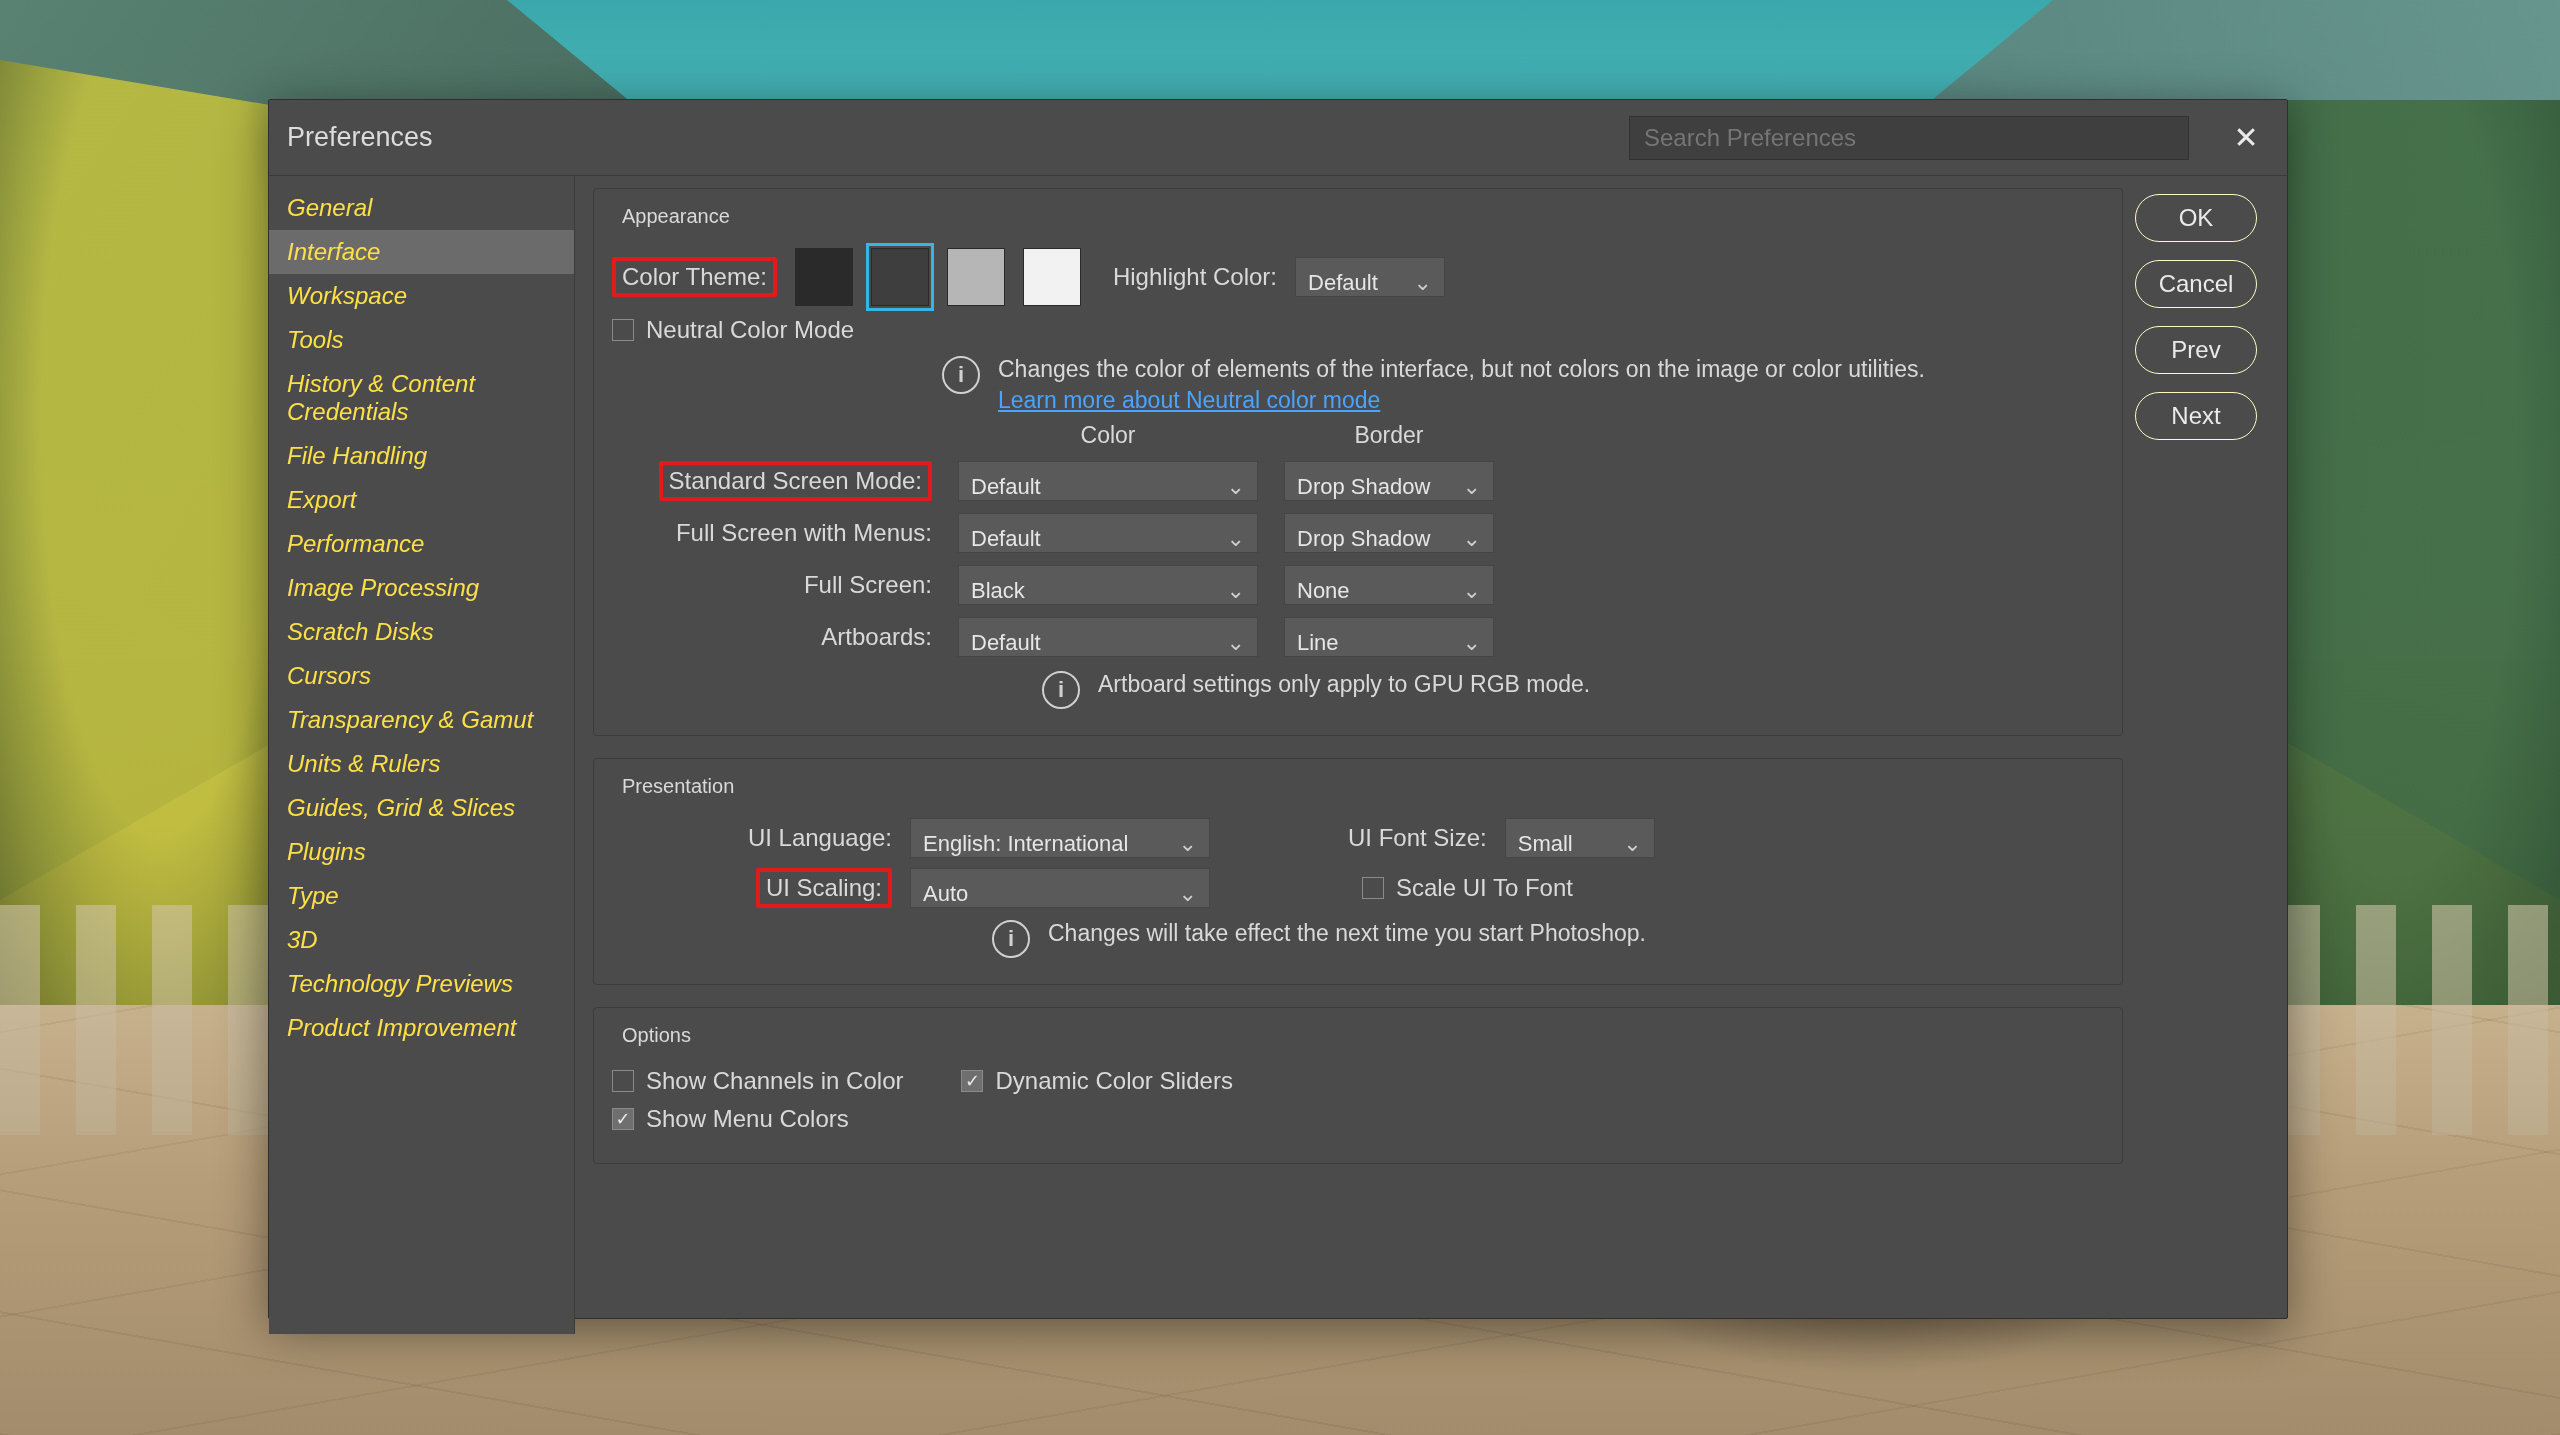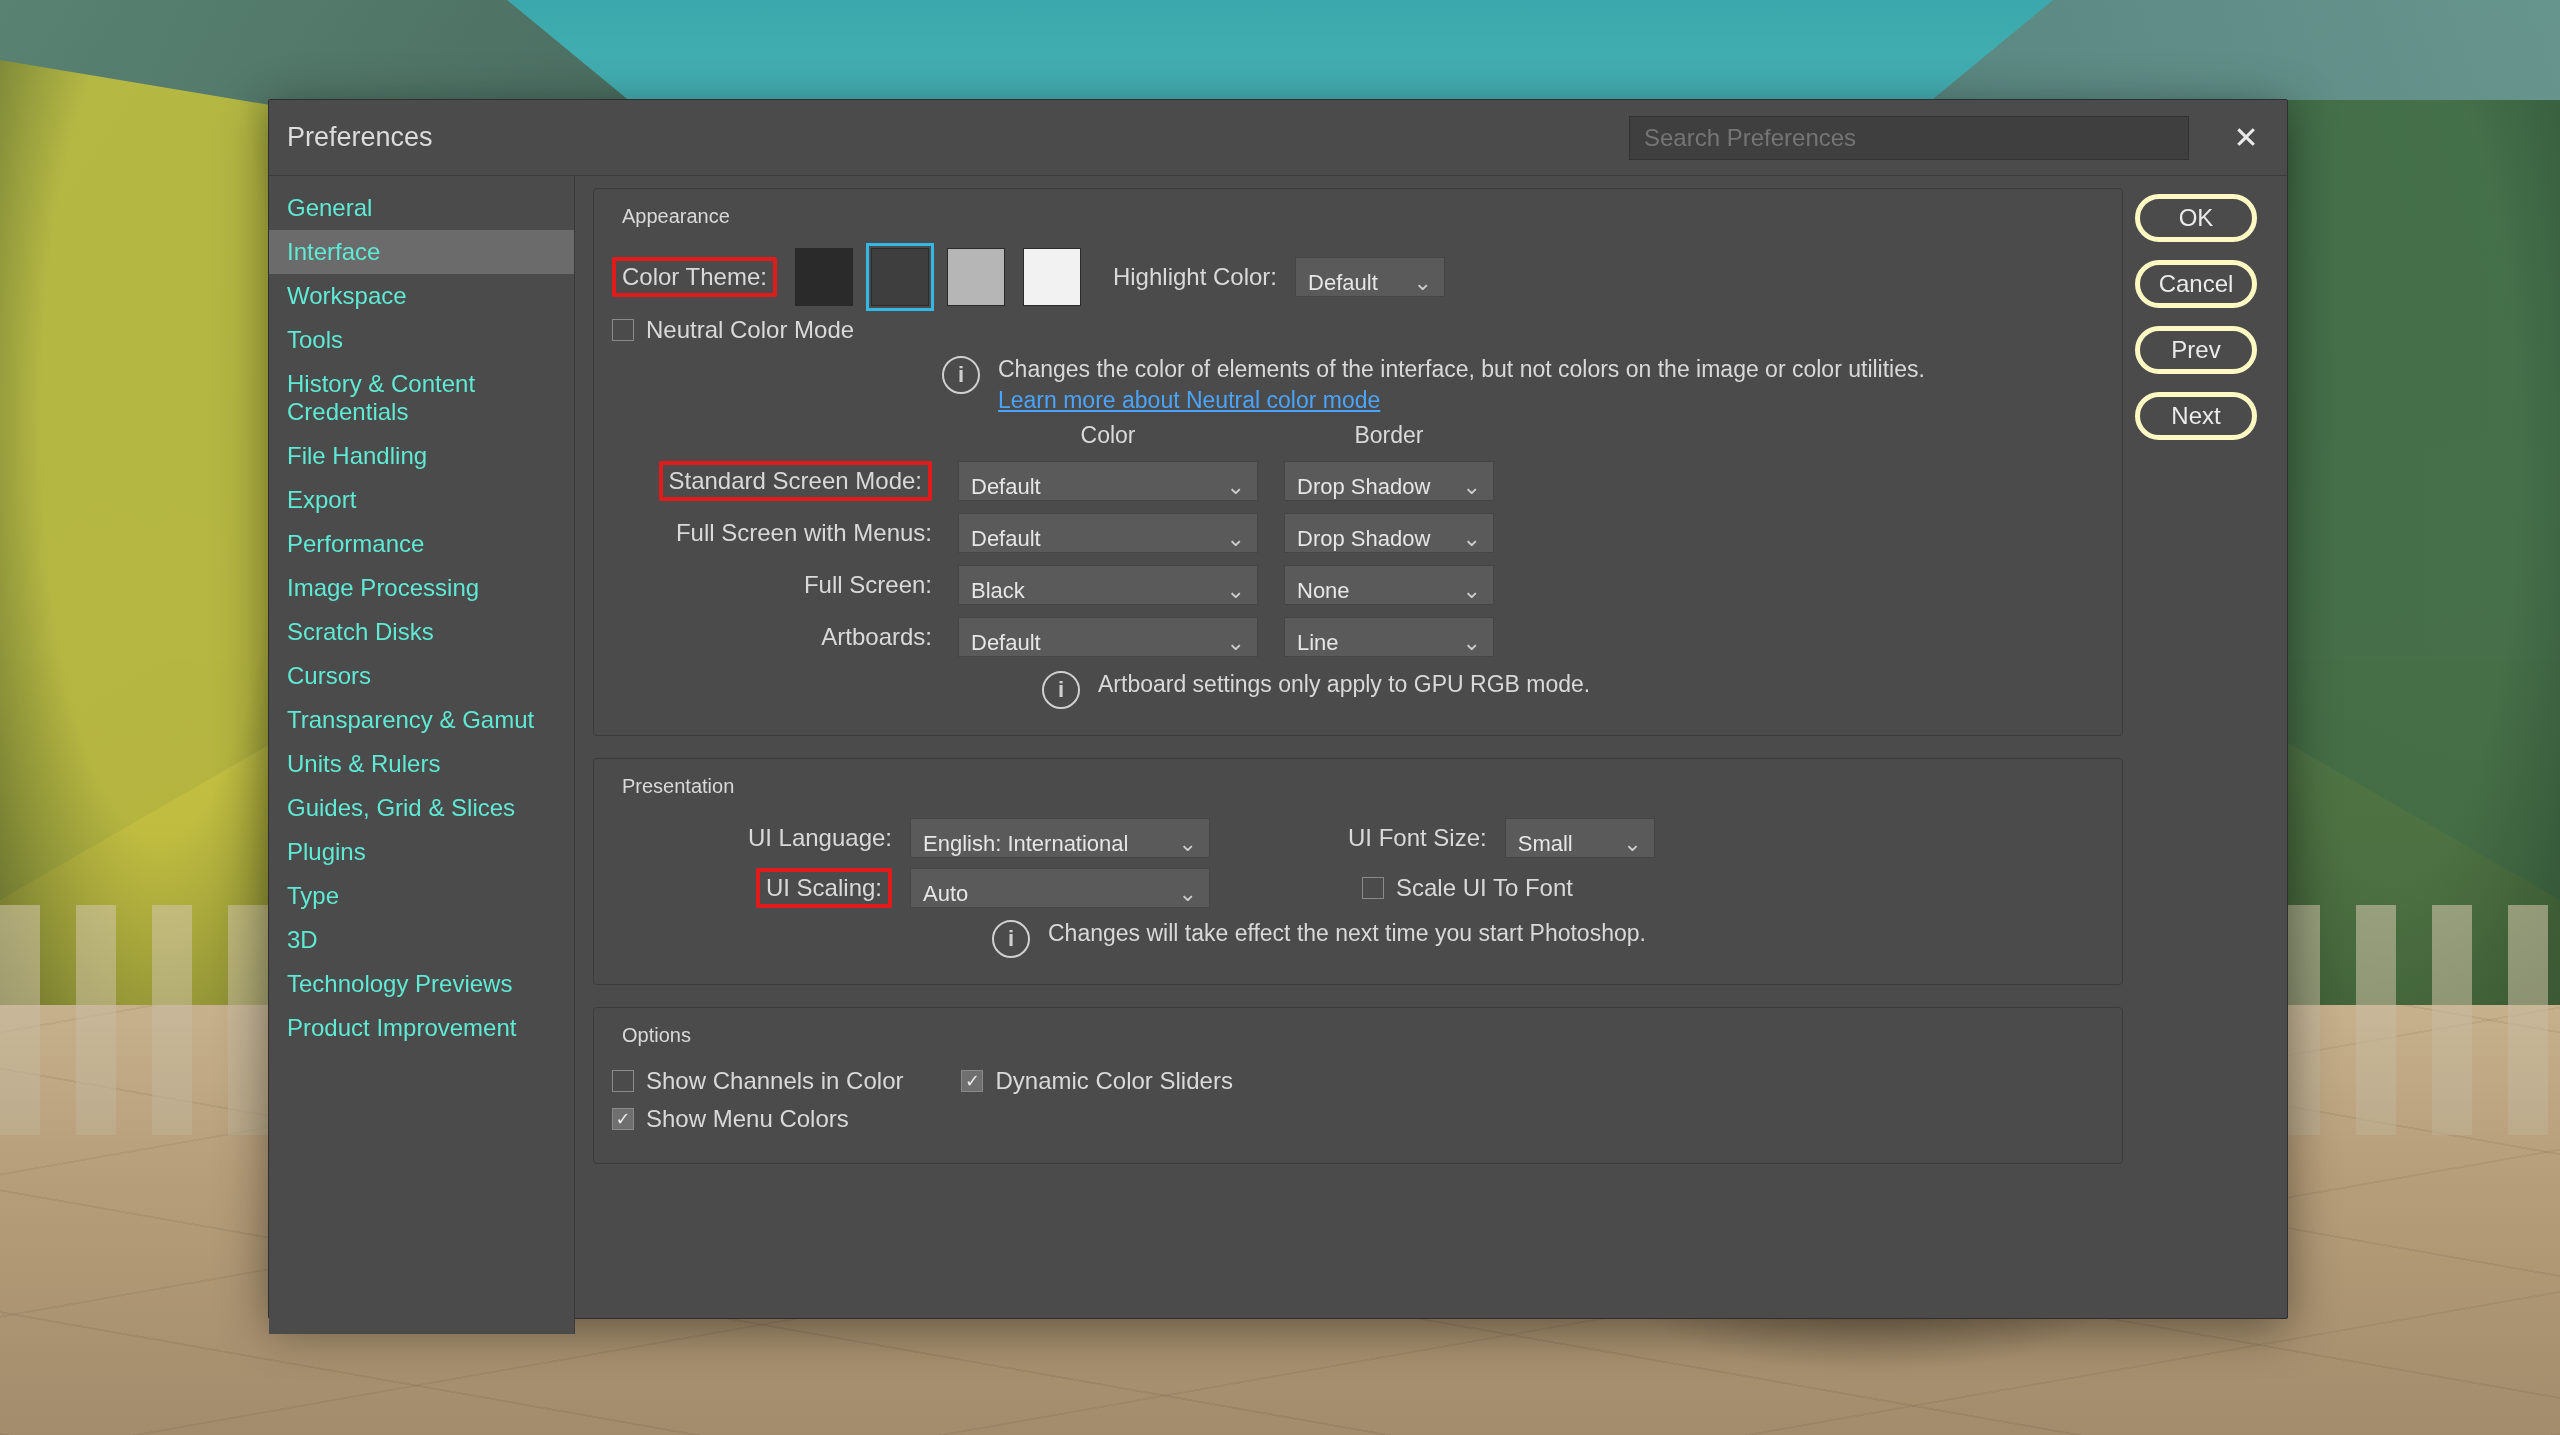--- a/index.html
+++ b/index.html
@@ -43,27 +43,27 @@
   }
   .titlebar { display:flex; align-items:center; height:76px; padding:0 18px; background:#4b4b4b; border-bottom:1px solid #3a3a3a;gap:15px;}
   .titlebar .title{font-size:27px; font-weight:400;}
   .search-wrap{margin-left:auto; display:flex; align-items:center; gap:12px;}
   .search{width:560px; height:44px; background:#3f3f3f; border:1px solid #323232; color:#bfbfbf; padding:0 14px; font-size:24px;}
   .close-btn{width:46px; height:46px; margin-left:22px; display:flex; align-items:center; justify-content:center; color:#eaeaea; font-size:30px; cursor:pointer;}
 
   .body{display:flex; height: calc(100% - 60px);}
 
   .sidebar{width:306px; background:#4b4b4b; border-right:1px solid #3b3b3b; padding:10px 0;}
-  .side-item{padding:8px 18px; font-size:24px; color:#5eead4; cursor:pointer;}
+  .side-item{padding:8px 18px; font-size:24px; color:#fde047; cursor:pointer;font-style:italic;}
   .side-item.selected{background:#6b6b6b;}
 
   .content{flex:1; padding:12px 16px 16px 6px; position:relative; display:flex;}
   .panels{flex:1; padding:0 12px;}
   .buttons{width:136px; padding-top:6px;}
-  .btn{display:flex; align-items:center; justify-content:center; width:122px; height:48px; border:5px solid #fef9c3; border-radius:24px; color:#eaeaea; margin-bottom:18px; cursor:pointer; background:#4b4b4b; font-size:24px;}
+  .btn{display:flex; align-items:center; justify-content:center; width:122px; height:48px; border:1px solid #fef9c3; border-radius:24px; color:#eaeaea; margin-bottom:18px; cursor:pointer; background:#4b4b4b; font-size:24px;}
 
   .group{border:1px solid #3b3b3b; border-radius:4px; padding:12px 18px 20px 18px; margin-bottom:22px;}
   .group-legend{color:#d9d9d9; font-size:20px; margin:-28px 0 10px 4px; background:#4b4b4b; display:inline-block; padding:0 6px;}
 
   .row{display:flex; align-items:center; gap:18px; margin:10px 0;}
   .label{color:#d9d9d9; font-size:24px;}
   .label.right{width:320px; text-align:right;}
   .outlined{border:4px solid #e11b1b; padding:2px 6px; border-radius:2px; display:inline-block;}
 
   .swatches{display:flex; gap:18px;}

